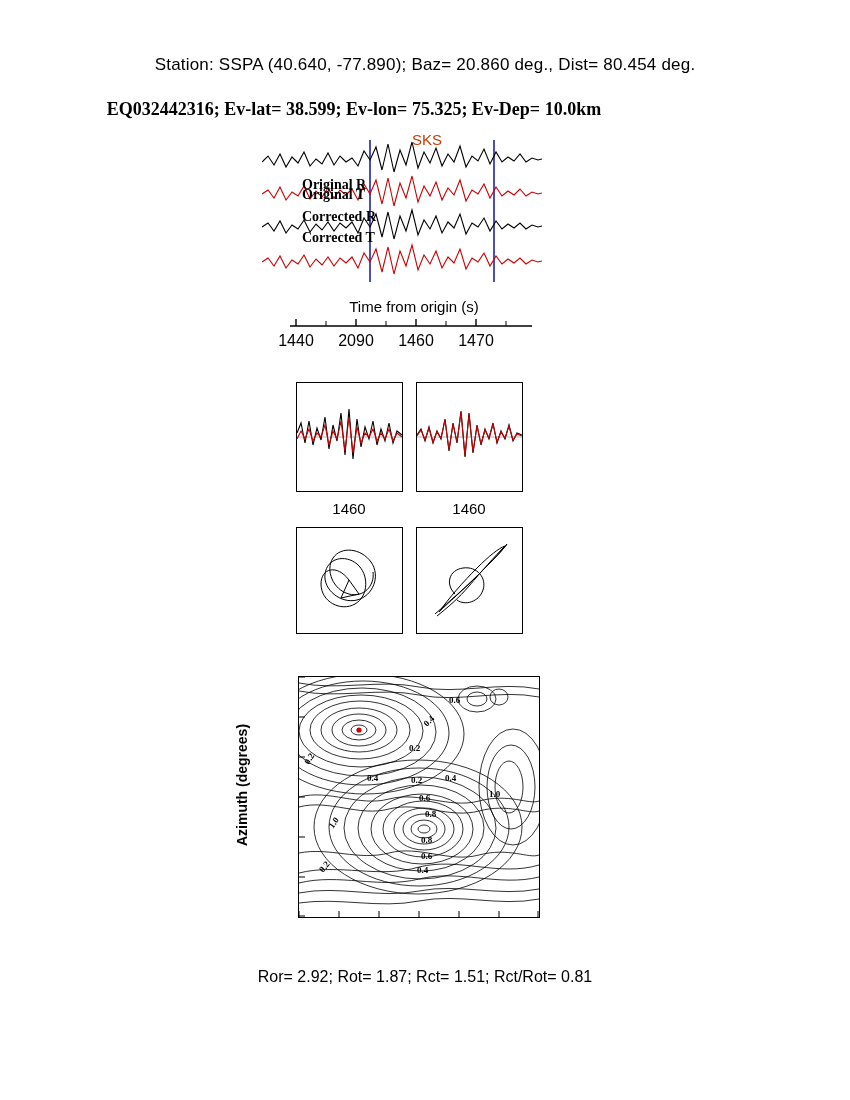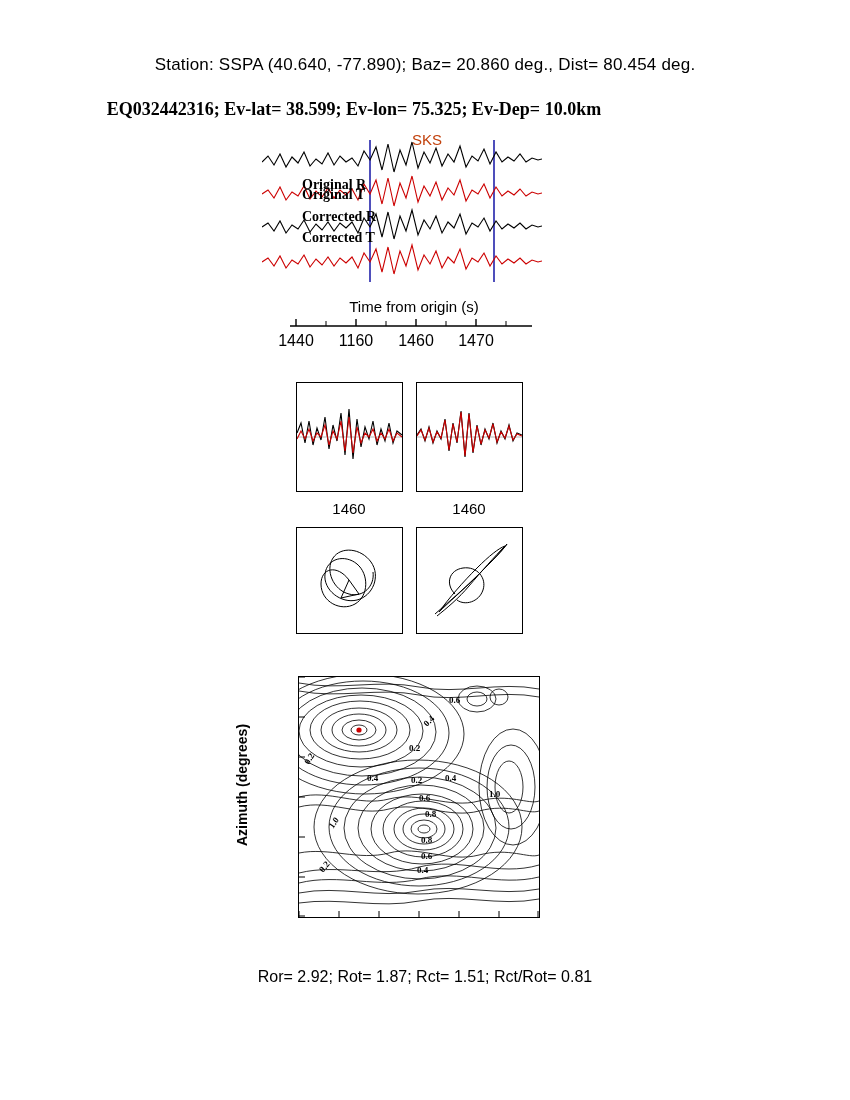--- a/index.html
+++ b/index.html
@@ -147,21 +147,21 @@
     <line x1="94" y1="8" x2="94" y2="1" stroke="#000" stroke-width="1.4"></line>
     <line x1="154" y1="8" x2="154" y2="1" stroke="#000" stroke-width="1.4"></line>
     <line x1="214" y1="8" x2="214" y2="1" stroke="#000" stroke-width="1.4"></line>
     <line x1="64" y1="8" x2="64" y2="3" stroke="#000" stroke-width="1"></line>
     <line x1="124" y1="8" x2="124" y2="3" stroke="#000" stroke-width="1"></line>
     <line x1="184" y1="8" x2="184" y2="3" stroke="#000" stroke-width="1"></line>
     <line x1="244" y1="8" x2="244" y2="3" stroke="#000" stroke-width="1"></line>
   </svg>
 
   <div class="tick-label" style="left:34px;">1440</div>
-  <div class="tick-label" style="left:94px;">1160</div>
+  <div class="tick-label" style="left:94px;">2090</div>
   <div class="tick-label" style="left:154px;">1460</div>
   <div class="tick-label" style="left:214px;">1470</div>
 </div>
 
 <div class="box-panel" id="window-panel-left" style="top:382px;left:296px;width:105px;height:108px;">
   <svg width="105" height="108" viewBox="0 0 105 108">
     <line x1="0" y1="54" x2="105" y2="54" stroke="#888" stroke-width="0.6"></line>
     <polyline fill="none" stroke="#000000" stroke-width="1.1" points="0,50 4,40 8,60 12,38 16,62 20,45 24,57 28,34 32,66 36,42 40,58 44,30 48,72 52,26
               56,76 60,36 64,64 68,44 72,56 76,38 80,62 84,46 88,58 92,40 96,60 100,48 105,52"></polyline>
     <polyline fill="none" stroke="#cc0000" stroke-width="1.1" points="0,56 4,48 8,56 12,46 16,58 20,50 24,54 28,42 32,62 36,48 40,56 44,38 48,68 52,34

